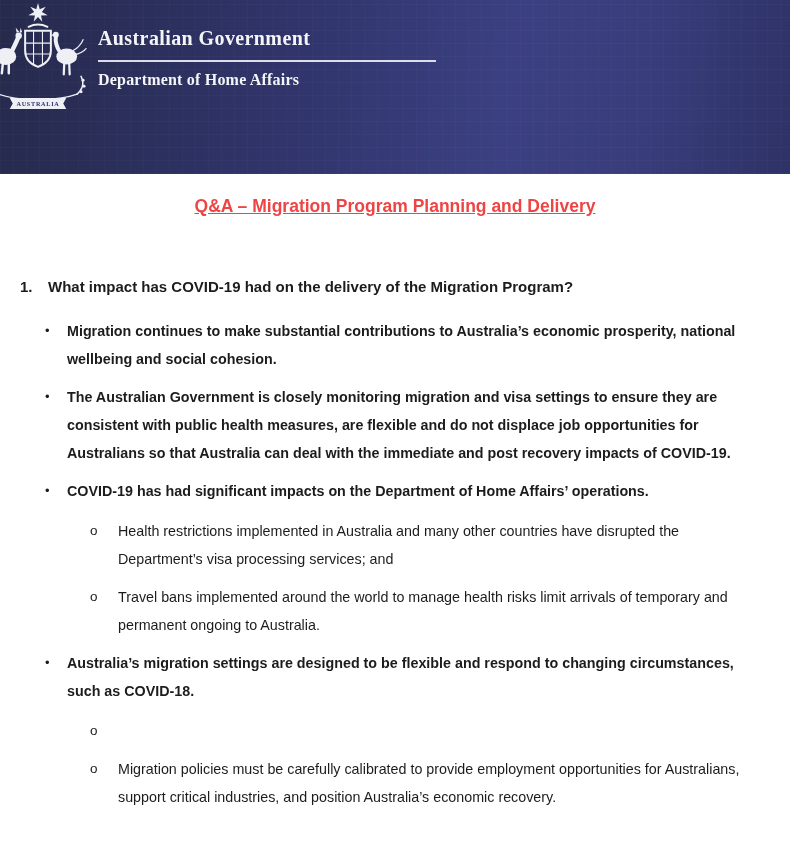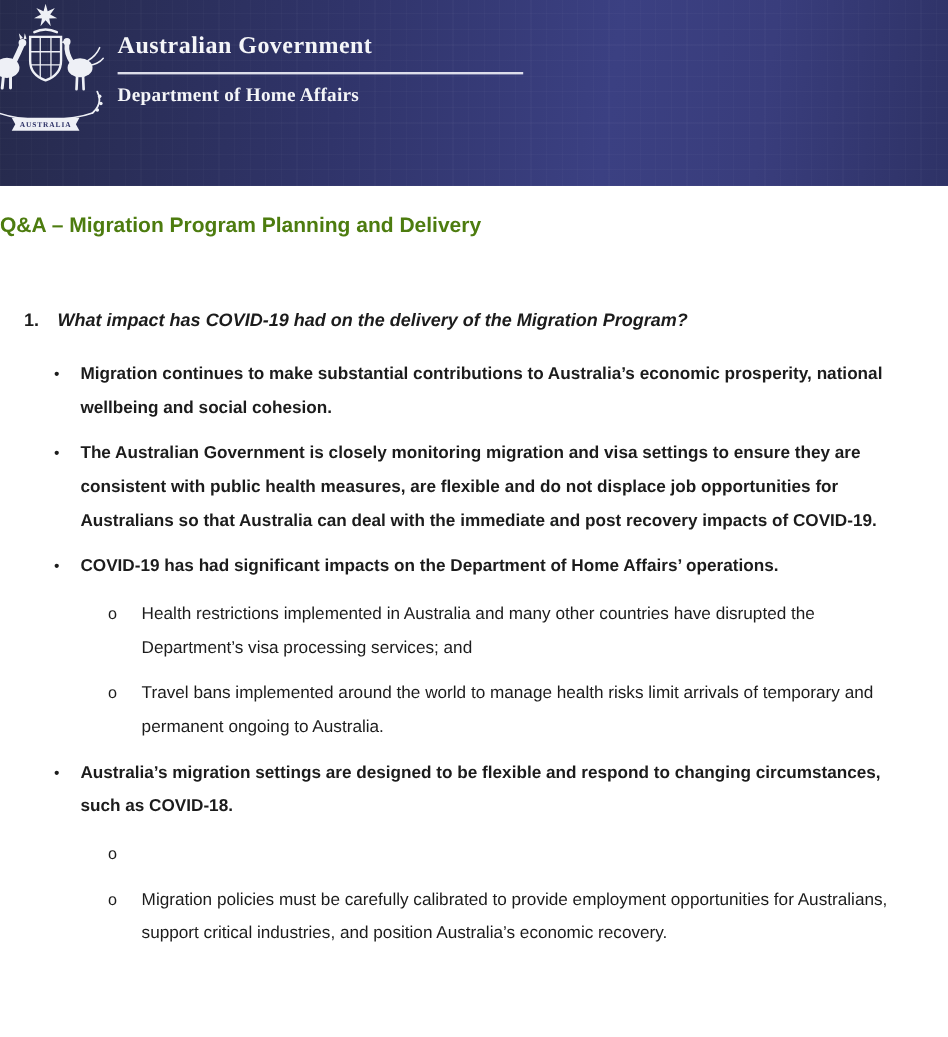--- a/index.html
+++ b/index.html
@@ -6,51 +6,52 @@
   body {
     width: 790px; height: 864px; overflow: hidden;
     background: #ffffff;
     font-family: "Liberation Sans", sans-serif;
     color: #1c1c1c;
   }
   .page { position: relative; width: 790px; height: 864px; }
 
   
   .banner {
-    position: relative; width: 790px; height: 155px; overflow: hidden;
+    position: relative; width: 790px; height: 174px; overflow: hidden;
     background: linear-gradient(98deg, #262a4c 0%, #30346a 36%, #3b4082 64%, #393d7c 80%, #2e3266 100%);
   }
   .banner::after{
     content:""; position:absolute; inset:0;
     background:
       repeating-linear-gradient(0deg, rgba(255,255,255,0.025) 0 1px, transparent 1px 13px),
       repeating-linear-gradient(90deg, rgba(255,255,255,0.02) 0 1px, transparent 1px 13px);
     pointer-events:none;
   }
   .crest { position: absolute; left: -14px; top: 1px; width: 104px; height: 114px; z-index: 2; }
   .header-text {
     position: absolute; left: 98px; top: 27px; z-index: 2;
     color: #f4f5f8; font-family: "Liberation Serif", serif; font-weight: bold;
   }
   .gov-line  { font-size: 20px; letter-spacing: 0.4px; }
   .hdr-divider { width: 338px; height: 2px; background: rgba(235,237,245,0.92); margin: 10px 0 9px 0; }
   .dept-line { font-size: 16px; letter-spacing: 0.2px; }
 
   
   .doc-title {
-    margin: 22px 0 0 0; text-align: left;
-    font-size: 17.5px; font-weight: bold; color: #4d7c0f;
+    margin: 22px 0 0 0; text-align: center;
+    font-size: 17.5px; font-weight: bold; color: #ef4444;
     font-family: "Liberation Sans", sans-serif;
+    text-decoration: underline;
   }
   .question {
     display: flex; margin: 60px 0 0 20px;
     font-size: 15px; font-weight: bold; line-height: 20px;
   }
   .qnum  { width: 28px; flex: 0 0 28px; }
-  .qtext { font-style: italic; }
+  .qtext { }
 
   .b1 { display: flex; margin-top: 20px; font-size: 14.3px; line-height: 28px; }
   .b1 + .b1, .b2 + .b1 { margin-top: 10px; }
   .b1 .marker { flex: 0 0 22px; margin-left: 45px; font-size: 13px; }
   .b1 .btext  { width: 700px; font-weight: bold; }
 
   .b2 { display: flex; margin-top: 12px; font-size: 14.3px; line-height: 28px; }
   .b2 + .b2 { margin-top: 10px; }
   .b2 .marker { flex: 0 0 28px; margin-left: 90px; font-size: 13.5px; }
   .b2 .btext  { width: 630px; }

